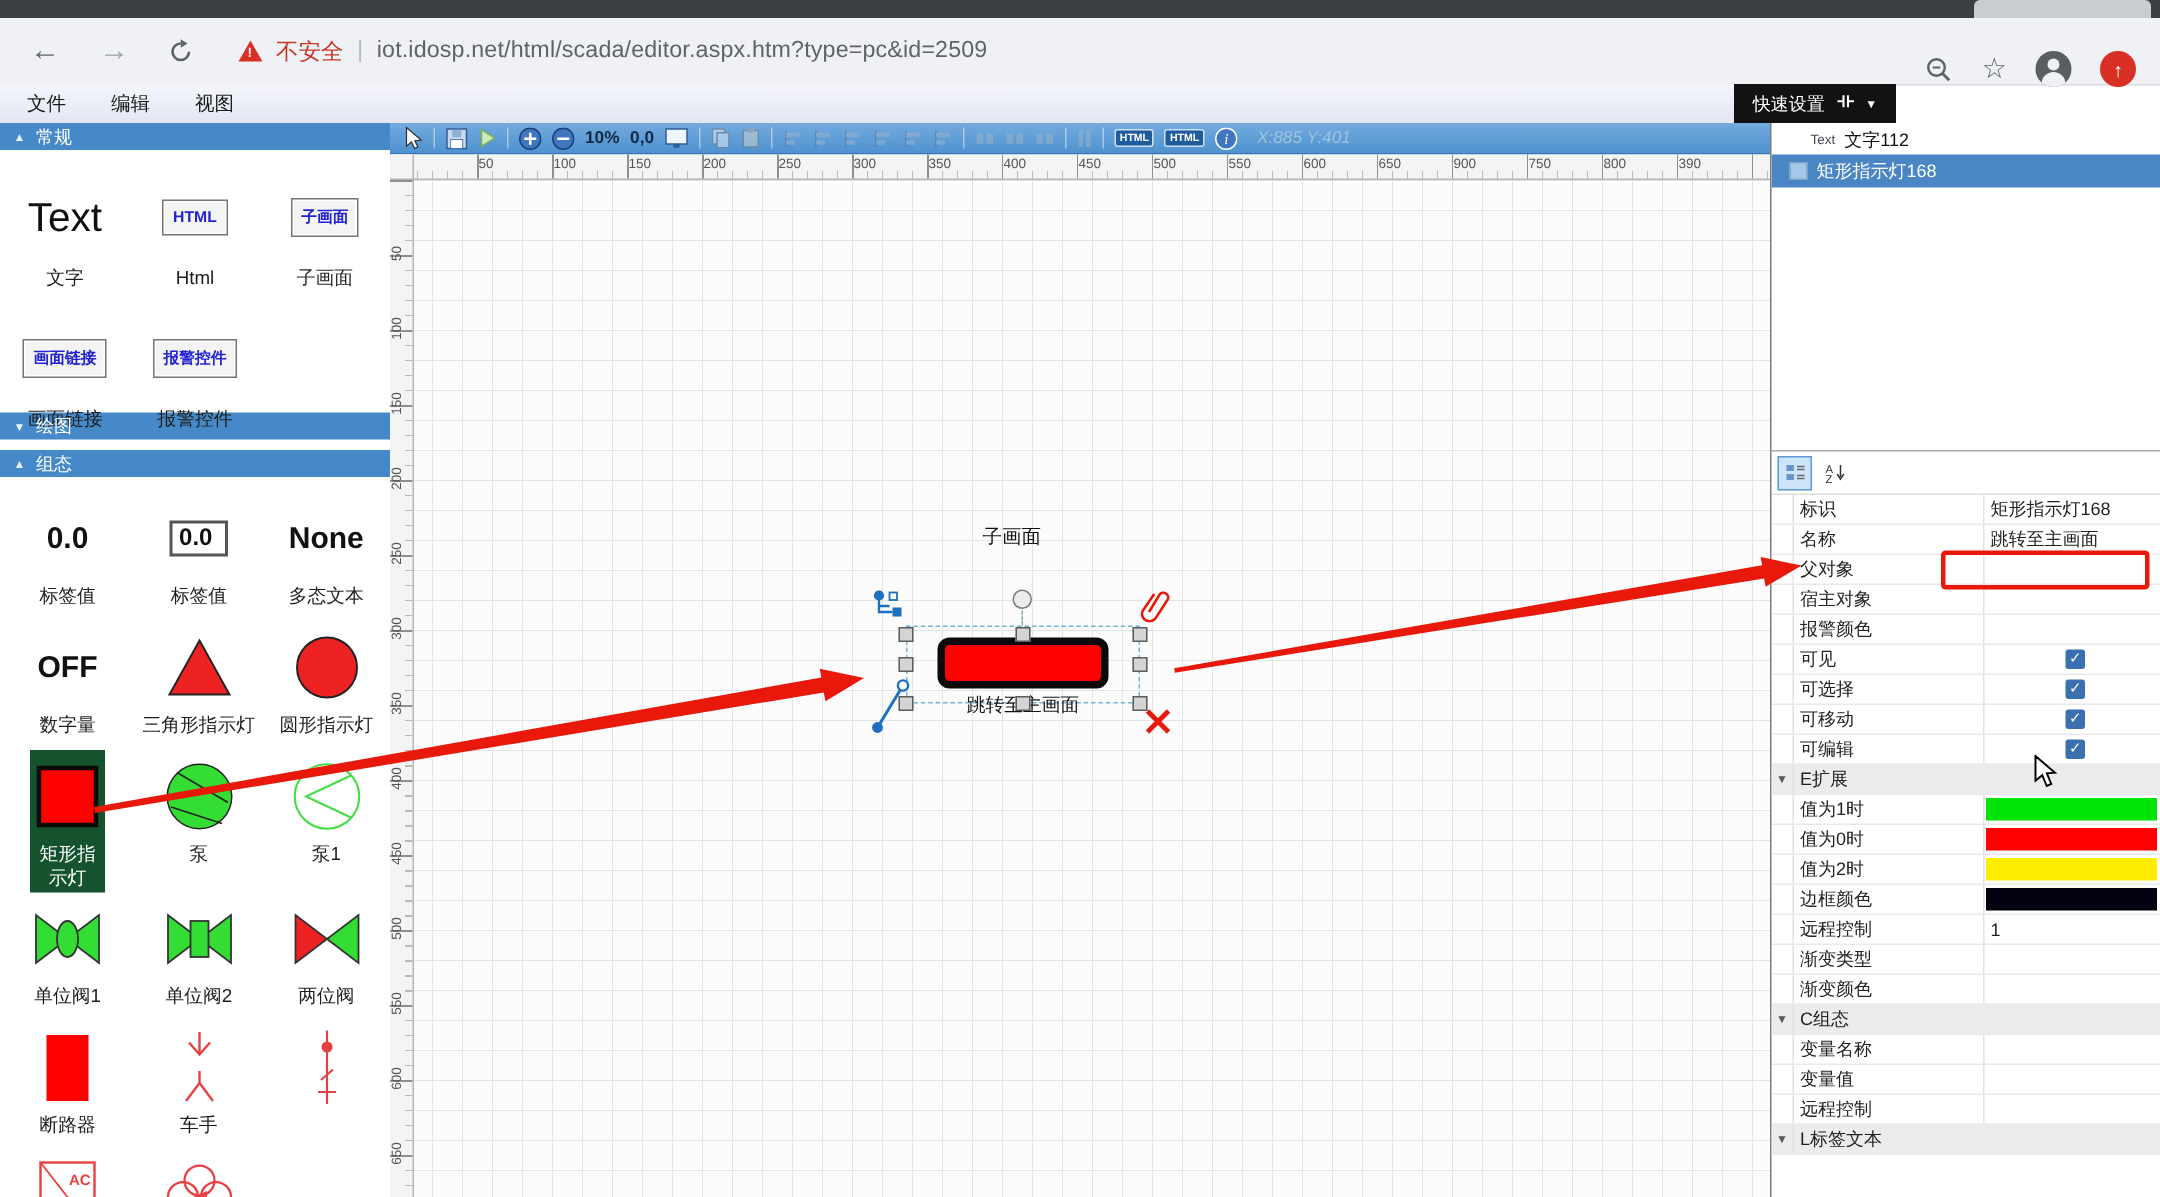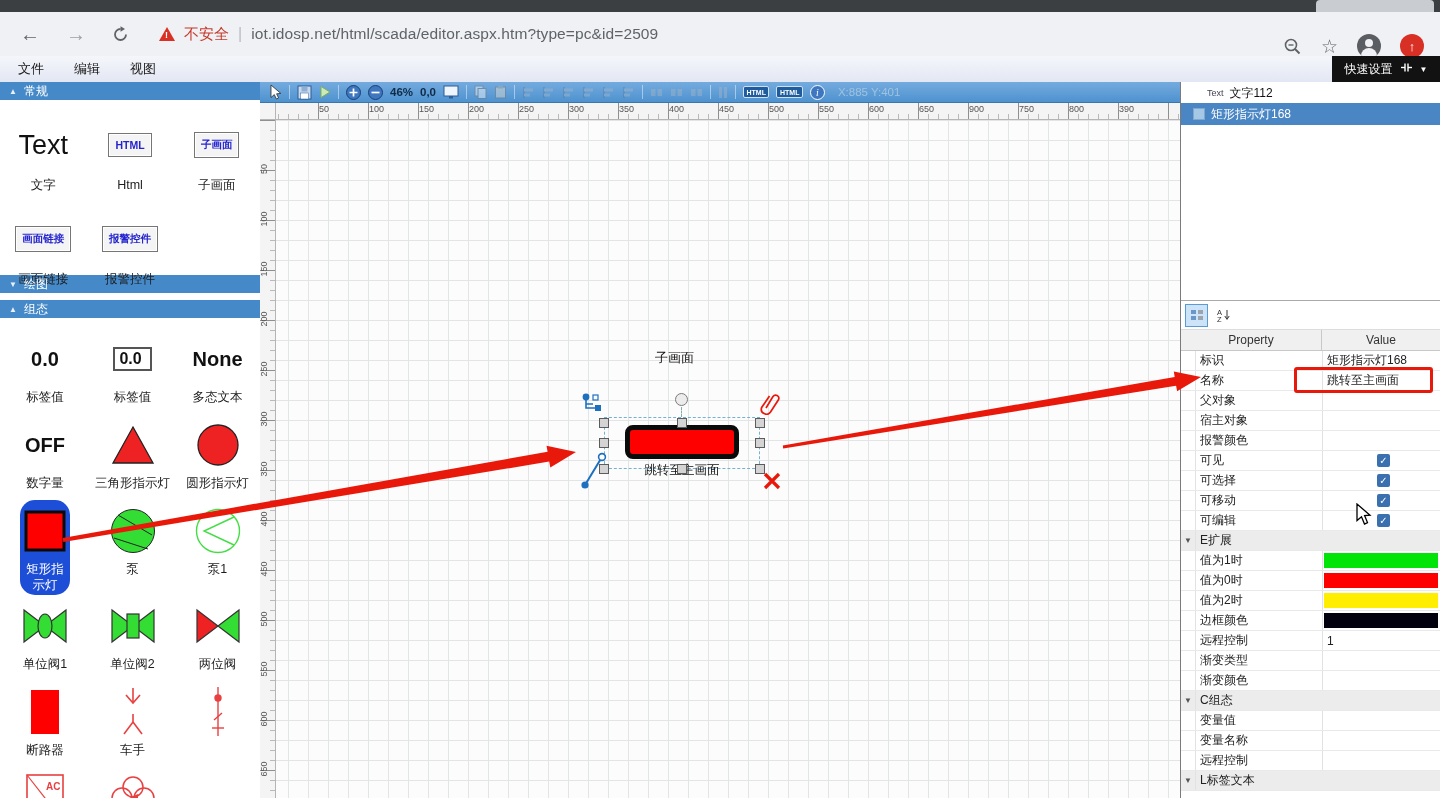--- a/index.html
+++ b/index.html
@@ -18,51 +18,51 @@
   .warn-label{color:#c5392b;font-size:15px;}
   .url-pipe{color:#b9bcc0;font-size:16px;}
   .url-text{color:#5f6368;font-size:15.5px;letter-spacing:.1px;}
   .right-icons{position:absolute;right:16px;top:12px;height:44px;display:flex;align-items:center;gap:19px;}
   .starg{font-size:19px;color:#5f6368;}
   .prof{position:relative;display:inline-block;width:24px;height:24px;border-radius:50%;background:#5a5d61;overflow:hidden;}
   .prof .ph{position:absolute;left:8px;top:5px;width:8px;height:8px;border-radius:50%;background:#f0f1f4;}
   .prof .pb{position:absolute;left:4px;top:14px;width:16px;height:10px;border-radius:8px 8px 0 0;background:#f0f1f4;}
   .upd{display:inline-flex;width:24px;height:24px;border-radius:50%;background:#d93025;color:#fff;align-items:center;justify-content:center;font-size:13px;font-weight:bold;}
   
-  #menubar{position:absolute;left:0;top:56px;width:1440px;height:26px;background:linear-gradient(#f5f6fb,#e3e7f3);border-bottom:1px solid #b9bdca;}
+  #menubar{position:absolute;left:0;top:56px;width:1264px;height:26px;background:linear-gradient(#f5f6fb,#e3e7f3);border-bottom:1px solid #b9bdca;}
   #menu-items{display:flex;gap:30px;padding-left:18px;height:100%;align-items:center;}
   .menu-item{font-size:13px;color:#1a1a1a;}
   #quickset{position:absolute;right:0;top:0;height:26px;width:108px;background:#121212;color:#fff;display:flex;align-items:center;justify-content:center;gap:7px;}
   #quickset span{font-size:12px;}
   .qs-caret{font-size:8px !important;}
   
   #palette{position:absolute;left:0;top:82px;width:260px;height:716px;background:#fff;border-right:1px solid #8b8b8b;overflow:hidden;}
   .pal-header{height:18px;background:#4589c8;color:#fff;display:flex;align-items:center;gap:7px;padding-left:9px;font-size:12px;}
   .pal-header .arr{font-size:8px;color:#e8f1fa;}
   .pal-gap{height:7px;}
   .pal-grid{display:grid;grid-template-columns:repeat(3,1fr);padding-top:10px;}
   .pal-grid.general{height:165px;}
   .tile{display:flex;flex-direction:column;align-items:center;justify-content:flex-start;min-height:78px;padding:6px 2px 2px;}
   .pal-grid.general .tile{min-height:84px;padding-top:8px;}
   .tile .ticon{height:50px;display:flex;align-items:center;justify-content:center;}
   .pal-grid.general .tile .ticon{height:54px;}
   .tile .tlabel{margin-top:5px;font-size:12.5px;color:#1d1d1d;text-align:center;line-height:16px;}
-  .tile.selected{background:#1d4ed8;border-radius:15px;margin:0 20px;}
+  .tile.selected{background:#14532d;border-radius:0;margin:0 20px;}
   .tile.selected .tlabel{color:#fff;}
   .sample-large{font-size:27px;color:#111;}
   .sample-bold{font-size:20px;font-weight:bold;color:#111;}
   .sample-boxed{font-size:16px;font-weight:bold;color:#111;border:2px solid #555;padding:1px 8px 1px 4px;background:#fff;}
   .sample-btn{border:1px solid #767676;background:#f4f4f4;box-shadow:inset 0 0 0 1px #fff;color:#2323cf;font-size:10.5px;font-weight:600;padding:5px 6px;white-space:nowrap;}
   
   #ctoolbar{position:absolute;left:260px;top:82px;width:920px;height:21px;background:linear-gradient(#74abde,#4e92cf);border-bottom:1px solid #3a76ad;display:flex;align-items:center;gap:7px;padding-left:9px;box-sizing:border-box;overflow:hidden;}
   .tb-sep{width:1px;height:14px;background:rgba(255,255,255,.45);}
   .tb-ic{display:flex;align-items:center;}
   .tb-ic.disabled{opacity:.45;filter:grayscale(.4);}
   .tb-text{font-size:11.5px;color:#102a47;font-weight:bold;}
-  .tb-text.coords{color:#9fc3e0;font-weight:normal;margin-left:6px;}
+  .tb-text.coords{color:#9fc3e0;font-weight:normal;margin-left:6px;font-style:italic;}
   .htmlb{display:inline-block;background:#1f5c9e;color:#fff;font-size:7px;font-weight:bold;border:1px solid #cfe0f0;padding:1.5px 2.5px;border-radius:2px;line-height:1;}
   
   #hruler{position:absolute;left:260px;top:103px;width:920px;height:17px;background:#f4f4f5;border-bottom:1px solid #b5b5b5;box-sizing:border-box;
      background-image:repeating-linear-gradient(to right,#8f8f8f 0 1px,transparent 1px 50px),repeating-linear-gradient(to right,#b9b9b9 0 1px,transparent 1px 10px);
      background-size:auto 16px,auto 5px;background-repeat:repeat-x,repeat-x;background-position:8px bottom,8px bottom;overflow:hidden;}
   .hnum{position:absolute;top:1px;font-size:9px;color:#555;}
   #vruler{position:absolute;left:260px;top:120px;width:16px;height:678px;background:#f4f4f5;border-right:1px solid #b5b5b5;box-sizing:border-box;
      background-image:repeating-linear-gradient(to bottom,#8f8f8f 0 1px,transparent 1px 50px),repeating-linear-gradient(to bottom,#b9b9b9 0 1px,transparent 1px 10px);
      background-size:15px auto,5px auto;background-repeat:repeat-y,repeat-y;background-position:right 0,right 0;overflow:hidden;}
   .vnum{position:absolute;left:-9px;width:28px;height:12px;font-size:9px;color:#555;text-align:center;transform:rotate(-90deg);}
@@ -407,21 +407,21 @@
           <circle cx="7.5" cy="7.5" r="7" fill="#3e77c0" stroke="#1b3f74"></circle>
           <path d="M3.5,7.5 h8 M7.5,3.5 v8" stroke="#fff" stroke-width="1.7"></path>
         </svg>
       </span>
       <span class="tb-ic">
         <svg width="15" height="15">
           <circle cx="7.5" cy="7.5" r="7" fill="#3e77c0" stroke="#1b3f74"></circle>
           <path d="M3.5,7.5 h8" stroke="#fff" stroke-width="1.7"></path>
         </svg>
       </span>
-      <span class="tb-text">46%</span>
+      <span class="tb-text">10%</span>
       <span class="tb-text">0,0</span>
       <span class="tb-ic">
         <svg width="16" height="14">
           <rect x="1" y="1" width="14" height="10" fill="#eef5fc" stroke="#2f5d96"></rect>
           <rect x="6" y="11" width="4" height="2.5" fill="#2f5d96"></rect>
         </svg>
       </span>
       <span class="tb-sep"></span>
       <span class="tb-ic disabled">
         <svg width="13" height="14">
@@ -616,24 +616,20 @@
             </svg>
         </div>
         <div class="gbtn">
           <svg width="14" height="14">
               <text x="0" y="7" font-size="7.5" fill="#333" font-family="Liberation Sans,sans-serif">A</text>
               <text x="0" y="14" font-size="7.5" fill="#333" font-family="Liberation Sans,sans-serif">Z</text>
               <path d="M10,2 v8 M7.8,8 l2.2,3.4 2.2,-3.4" stroke="#333" fill="none"></path>
             </svg>
         </div>
       </div>
-      <div id="ghead">
-        <span class="gh1">Property</span>
-        <span class="gh2">Value</span>
-      </div>
       <div id="grows">
           <div class="prow">
             <span class="gut"></span>
             <span class="plab">标识</span>
             <span class="pval">
               <span>矩形指示灯168</span>
             </span>
           </div>
           <div class="prow">
             <span class="gut"></span>
@@ -747,28 +743,28 @@
             </span>
           </div>
           <div class="prow pcat">
             <span class="gut">
               <span class="carr">▼</span>
             </span>
             <span class="plab">C组态</span>
           </div>
           <div class="prow">
             <span class="gut"></span>
+            <span class="plab">变量名称</span>
+            <span class="pval">
+              <span></span>
+            </span>
+          </div>
+          <div class="prow">
+            <span class="gut"></span>
             <span class="plab">变量值</span>
-            <span class="pval">
-              <span></span>
-            </span>
-          </div>
-          <div class="prow">
-            <span class="gut"></span>
-            <span class="plab">变量名称</span>
             <span class="pval">
               <span></span>
             </span>
           </div>
           <div class="prow">
             <span class="gut"></span>
             <span class="plab">远程控制</span>
             <span class="pval">
               <span></span>
             </span>

